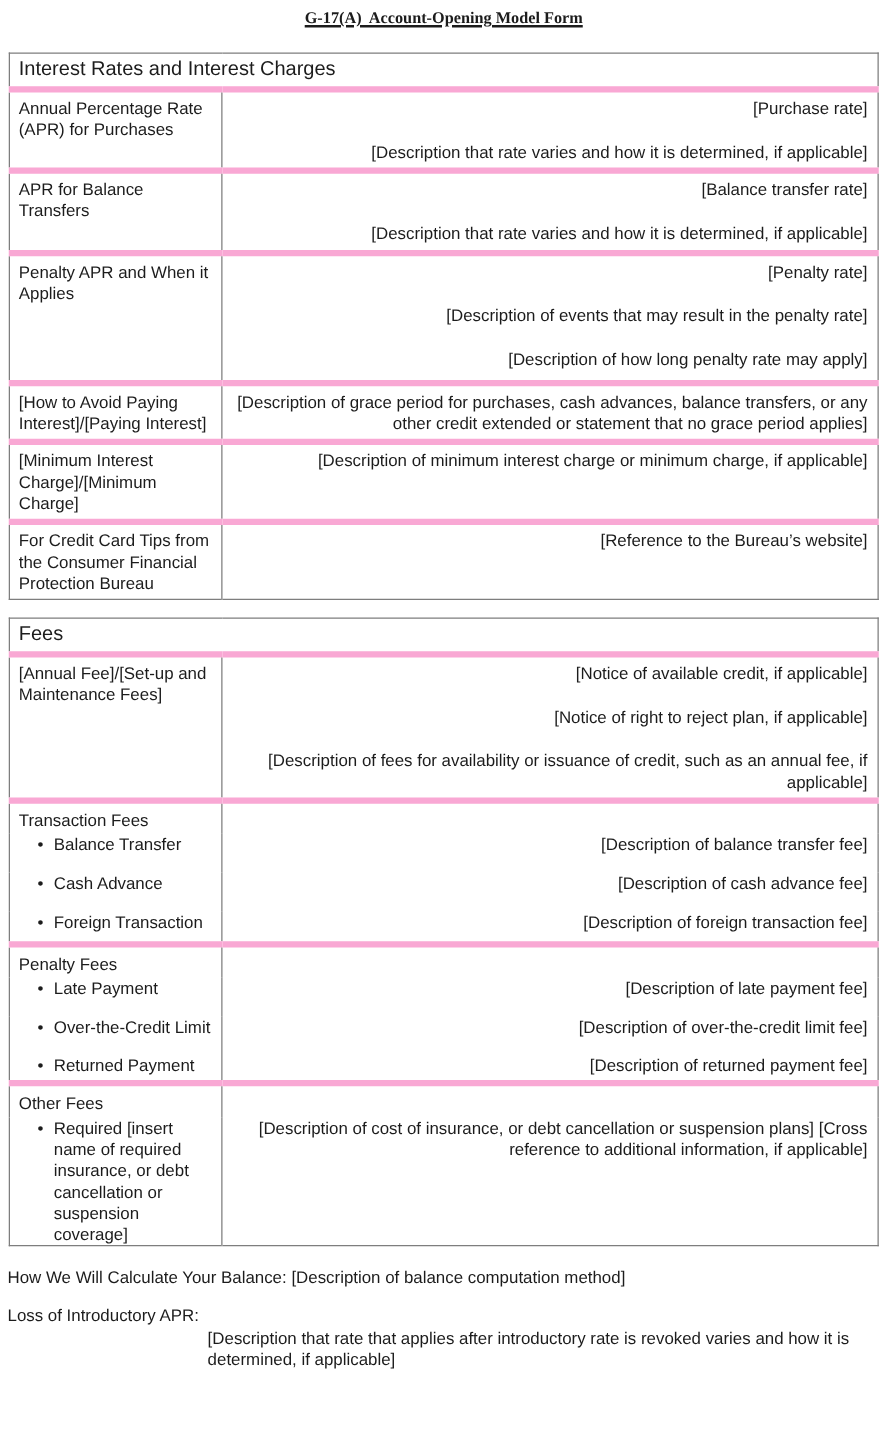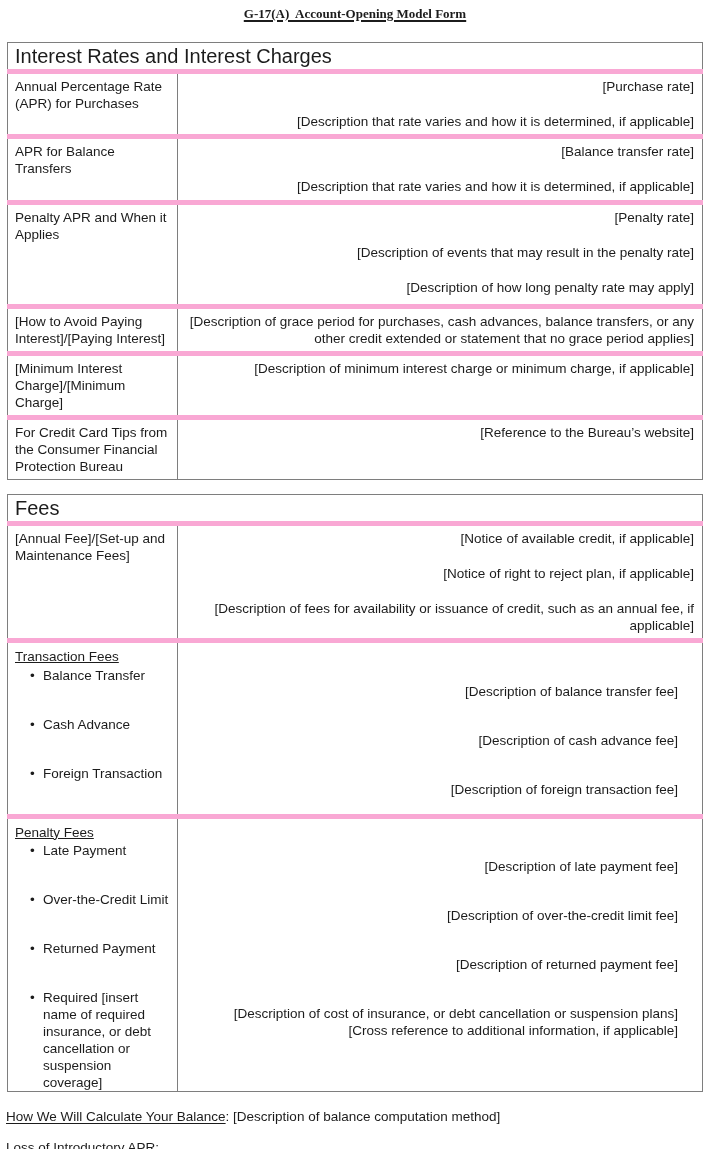--- a/index.html
+++ b/index.html
@@ -31,43 +31,43 @@
     border-collapse:collapse;
     table-layout:fixed;
     width:696px;
     margin-left:7px;
     border:1px solid #7e7e7e;
   }
   table.t1 { margin-top:17px; }
   table.t2 { margin-top:14px; }
   td, th { vertical-align:top; text-align:left; font-weight:normal; }
   th.section-header {
-    font-size:20px;
+    font-size:16px;
     line-height:18px;
     padding:4px 8px 4px 7px;
     height:18px;
   }
   td.lcell {
     width:170px;
     border-right:1px solid #7e7e7e;
     padding:4px 8px 4px 7px;
   }
   td.rcell { padding:4px 8px 4px 8px;text-align:right; }
   tr.hr > td, tr.hr > th { border-top:5px solid #f9a8d4; }
   .cellp { margin:0 0 18px 0; }
   .cellp:last-child { margin-bottom:0; }
-  tr.group-title td { padding-top:5px; padding-bottom:0;text-decoration:underline; }
+  tr.group-title td { padding-top:5px; padding-bottom:0; }
   tr.group-item td { padding-top:0; padding-bottom:0; }
   .li { display:flex; padding-left:15px; margin:0; }
   .li .dot { flex:none; width:13px; }
   .li .li-text { flex:1; }
-  .desc { margin:16px; }
+  .desc { margin:0; }
   .footer { margin:16px 0 0 6px; }
   .fline { margin:0; }
-  .u { text-decoration:underline; text-underline-offset:2px; }
+  .u { text-underline-offset:2px; }
   .intro-row { display:flex; margin-top:14px; }
   .intro-label { white-space:nowrap; flex:none; }
   .intro-texts { margin-left:7px; width:545px; }
   .intro-texts p { margin:0; }
   .intro-texts p.second { margin-top:18px; max-width:516px; }
 </style>
 </head>
 <body>
 
 <h1 class="doc-title"><span class="u2">G-17(A)  Account-Opening Model Form</span></h1>
@@ -221,20 +221,24 @@
       <div class="li">
             <span class="dot">•</span>
             <span class="li-text">Returned Payment</span>
           </div>
     </td>
     <td class="rcell">
       <p class="desc">[Description of returned payment fee]</p>
     </td>
   </tr>
 
+  <tr class="hr group-title" style="height:27px">
+    <td class="lcell">Other Fees</td>
+    <td class="rcell"></td>
+  </tr>
   <tr class="group-item" style="height:67px">
     <td class="lcell">
       <div class="li">
             <span class="dot">•</span>
             <span class="li-text">Required [insert name of required insurance, or debt cancellation or suspension coverage]</span>
           </div>
     </td>
     <td class="rcell">
       <p class="desc">[Description of cost of insurance, or debt cancellation or suspension plans] [Cross reference to additional information, if applicable]</p>
     </td>

